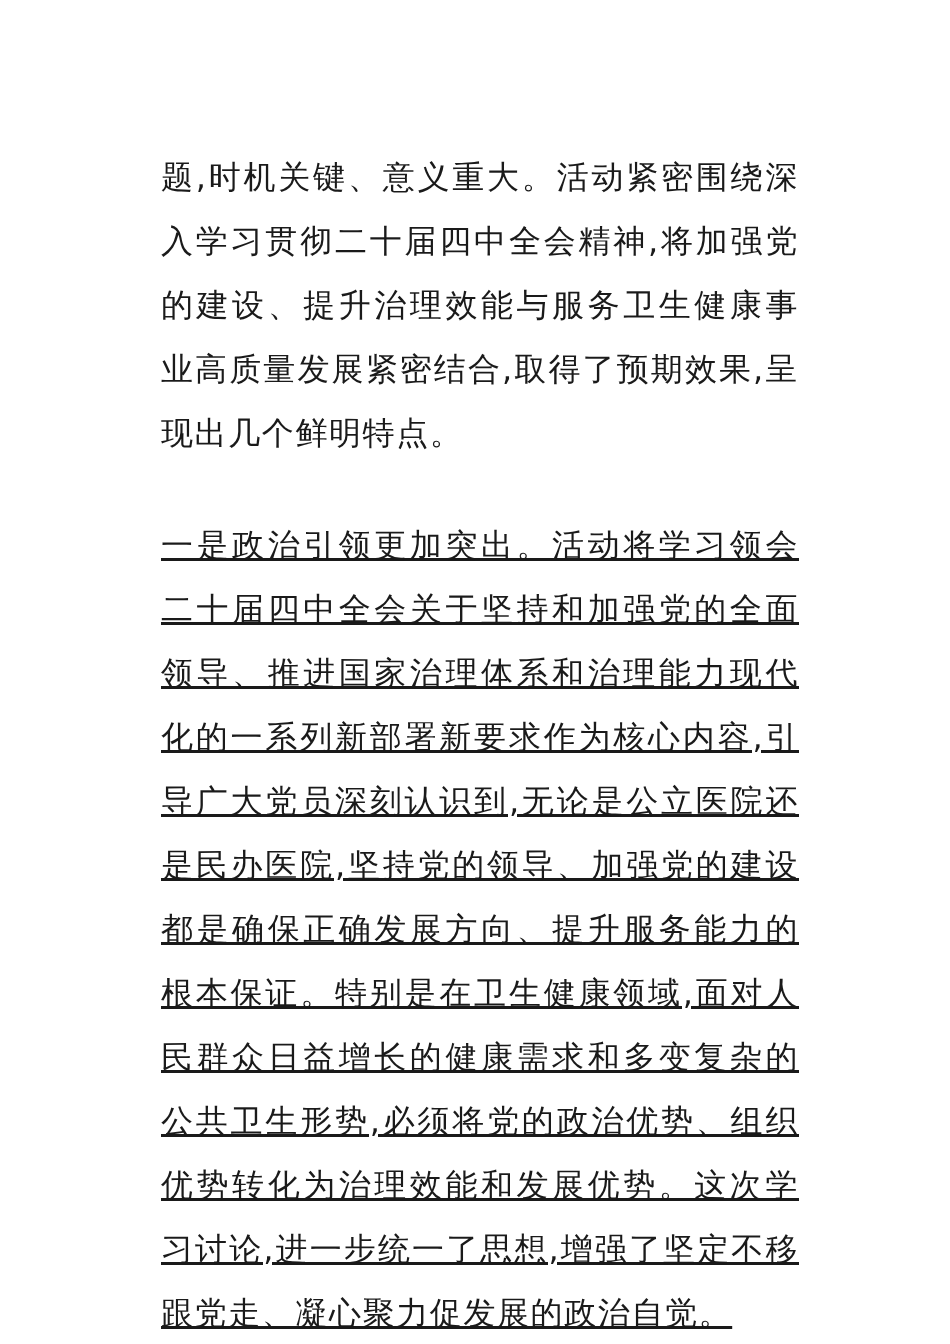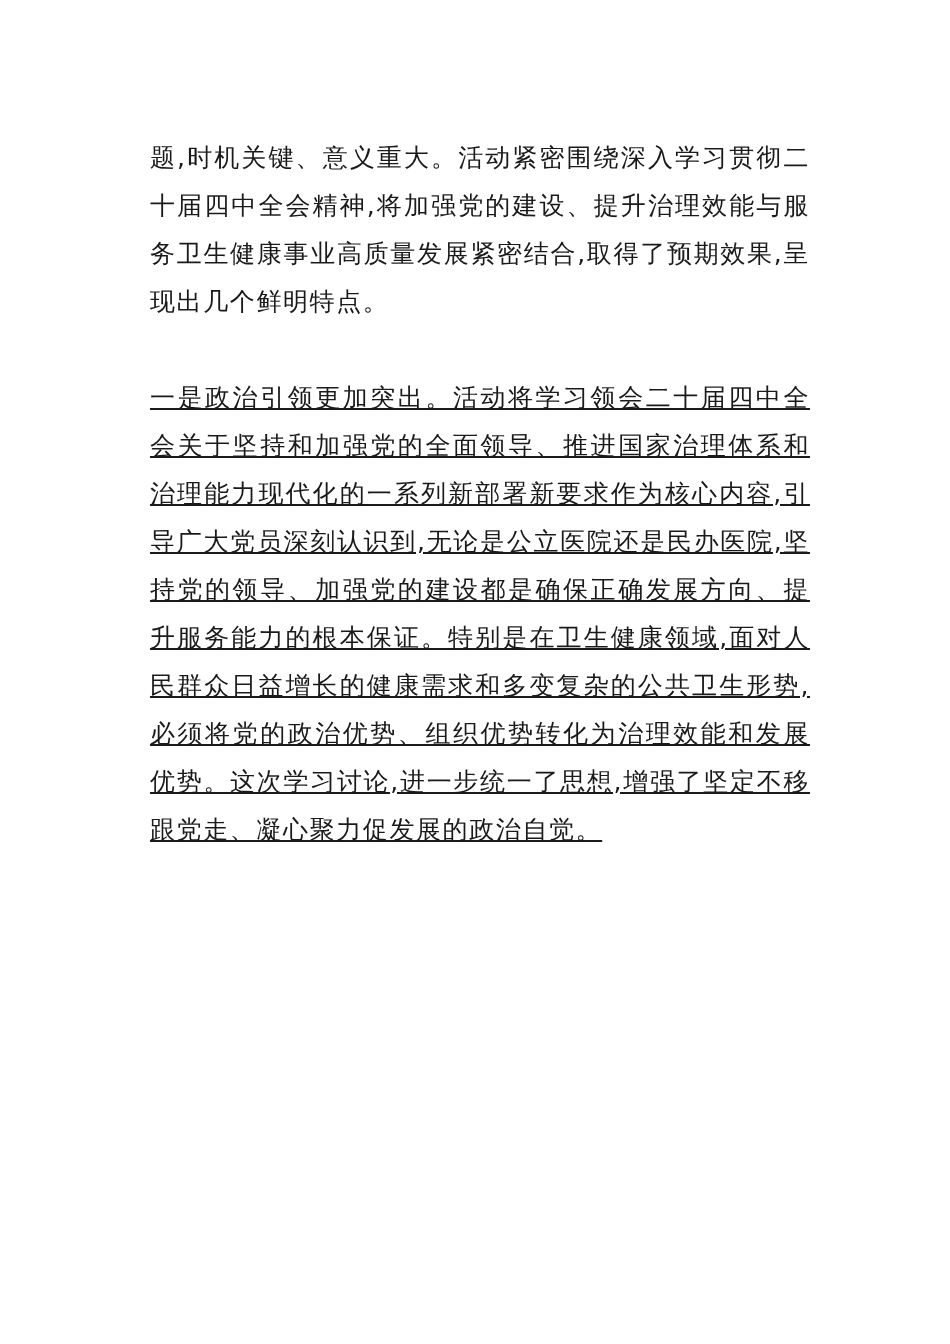--- a/index.html
+++ b/index.html
@@ -15,23 +15,23 @@
       font-family: "DejaVu Sans", "Liberation Sans", sans-serif;
       color: #1a1a1a;
     }
     .page {
       position: absolute;
       left: 145px;
       top: 129px;
       width: 670px;
     }
     .para {
-      margin: 5px;
-      font-size: 25px;
-      line-height: 48px;
+      margin: 16px;
+      font-size: 32px;
+      line-height: 64px;
       letter-spacing: 1.6px;
       text-align: justify;
       text-justify: inter-character;
       word-break: break-all;
     }
     .para + .para {
       margin-top: 48px;
       text-decoration: underline;
     }
   </style>

